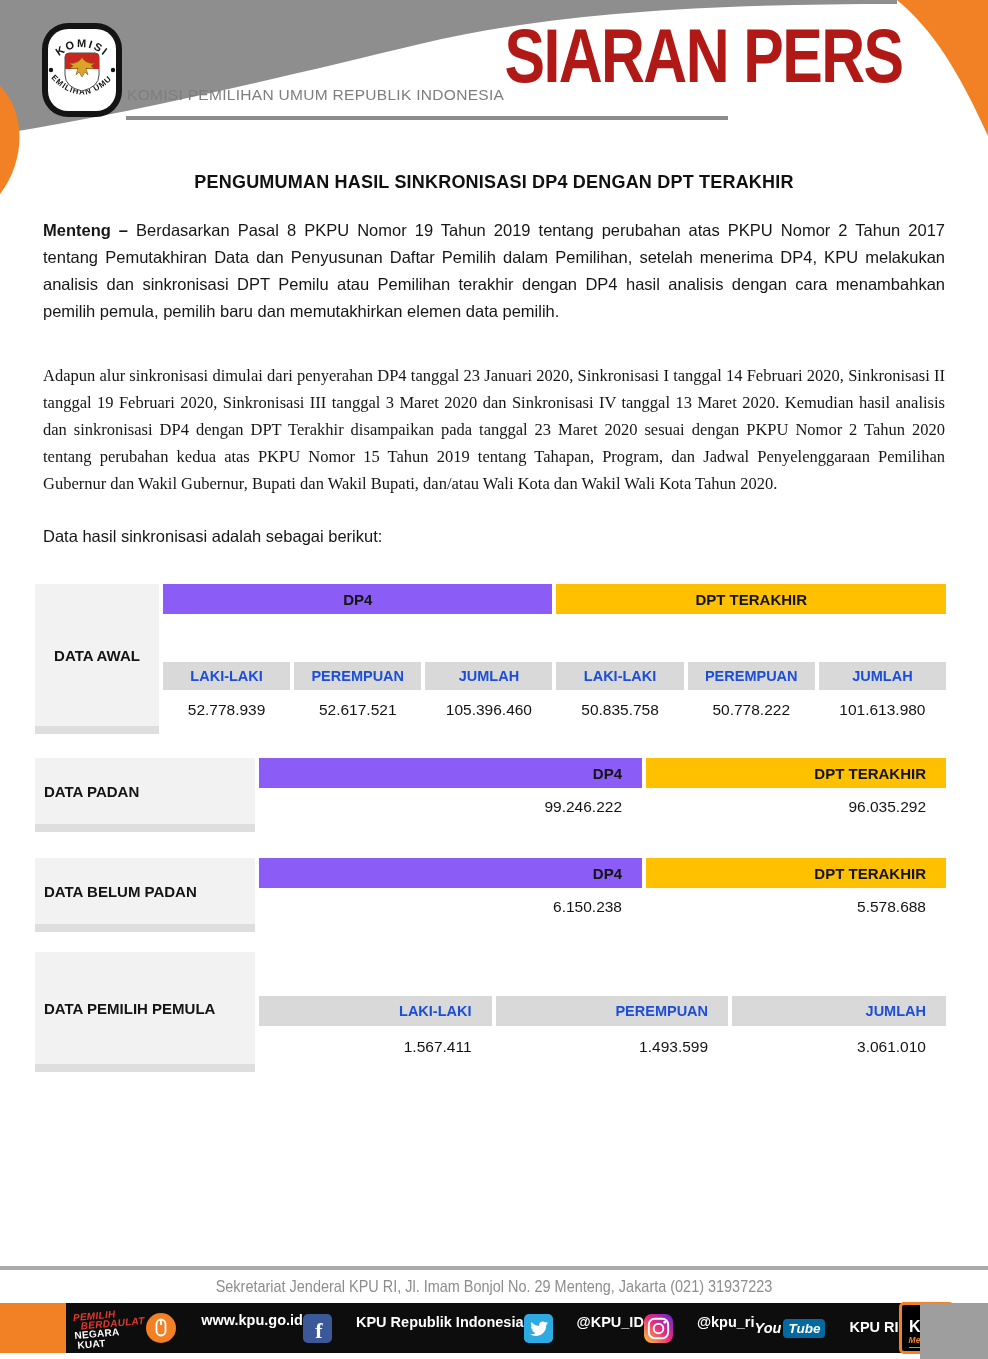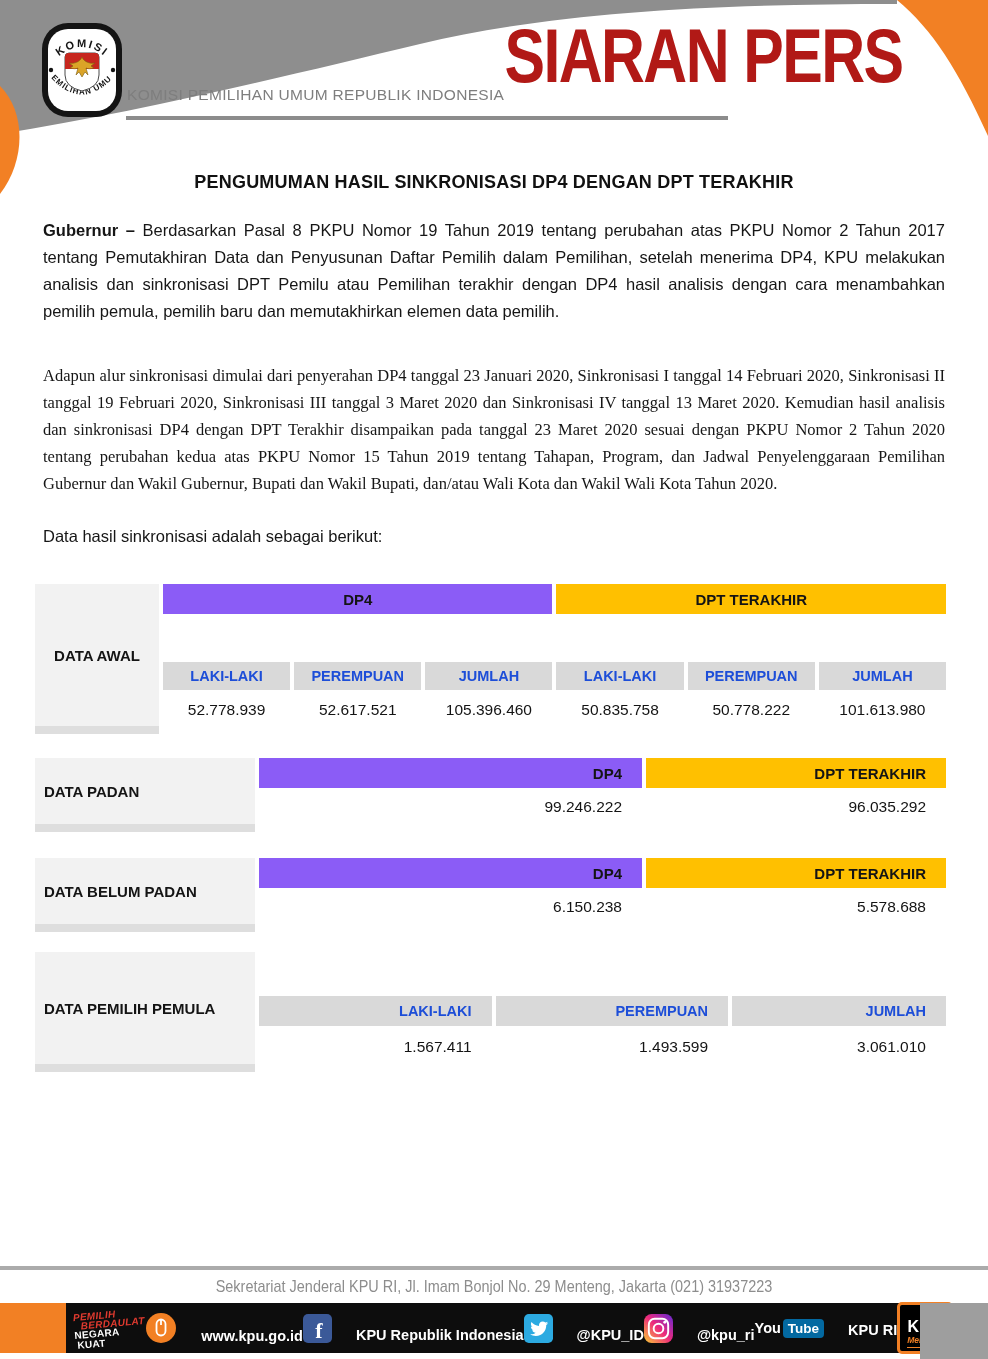--- a/index.html
+++ b/index.html
@@ -72,36 +72,36 @@
     position:absolute;left:0;top:1277px;width:988px;text-align:center;
     font-size:17px;color:#8d8d8d;transform:scaleX(.85);
   }
   .f-bar{position:absolute;left:0;top:1303px;width:988px;height:50px;display:flex;}
   .f-orange{width:66px;background:#f28024;}
   .f-black{
     width:854px;background:#0d0d0d;display:flex;align-items:center;
     justify-content:space-evenly;padding:0 8px;box-sizing:border-box;
   }
   .f-gray{width:68px;height:56px;background:#9e9e9e;}
-  .f-item{display:flex;align-items:flex-end;gap:24px;}
+  .f-item{display:flex;align-items:flex-start;gap:24px;}
   .f-label{color:#ffffff;font-weight:700;font-size:14.5px;white-space:nowrap;}
   .campaign{
     transform:rotate(-5deg);display:flex;flex-direction:column;line-height:.92;
     font-weight:800;font-size:10px;font-style:italic;letter-spacing:.3px;
   }
   .campaign .red{color:#e03a2f;}
   .campaign .white{color:#ffffff;font-style:normal;}
   .campaign .off1{margin-left:7px;}
   .campaign .off2{margin-left:2px;}
   .yt-you{color:#ffffff;font-weight:700;font-size:14.5px;}
   .yt-tube{
     background:#0369a1;color:#ffffff;font-weight:700;font-size:13.5px;
     border-radius:4px;padding:2px 5px;margin-left:2px;
   }
-  .yt-wrap{display:flex;align-items:center;}
+  .yt-wrap{display:flex;align-items:center;font-style:italic;}
   .melayani{
     border:3px solid #f28024;border-radius:5px;background:#000;
     display:flex;flex-direction:column;align-items:center;padding:14px 7px 3px;
   }
   .m-kpu{color:#ffffff;font-weight:800;font-size:16px;letter-spacing:.5px;line-height:1;}
   .m-txt{
     color:#f28024;font-size:8.5px;font-style:italic;font-weight:700;
     border-bottom:1px solid #f28024;line-height:1.3;
   }
 </style>
@@ -140,21 +140,21 @@
     </svg>
   </div>
 
   <div class="agency">KOMISI PEMILIHAN UMUM REPUBLIK INDONESIA</div>
   <div class="agency-rule"></div>
   <div class="siaran">SIARAN PERS</div>
 
   <div class="content">
     <h1 class="doc-title">PENGUMUMAN HASIL SINKRONISASI DP4 DENGAN DPT TERAKHIR</h1>
 
-    <p class="para"><strong>Gubernur –</strong>
+    <p class="para"><strong>Menteng –</strong>
       <span>Berdasarkan Pasal 8 PKPU Nomor 19 Tahun 2019 tentang perubahan atas PKPU Nomor 2 Tahun 2017 tentang Pemutakhiran Data dan Penyusunan Daftar Pemilih dalam Pemilihan, setelah menerima DP4, KPU melakukan analisis dan sinkronisasi DPT Pemilu atau Pemilihan terakhir dengan DP4 hasil analisis dengan cara menambahkan pemilih pemula, pemilih baru dan memutakhirkan elemen data pemilih.</span></p>
 
     <p class="para second">Adapun alur sinkronisasi dimulai dari penyerahan DP4 tanggal 23 Januari 2020, Sinkronisasi I tanggal 14 Februari 2020, Sinkronisasi II tanggal 19 Februari 2020, Sinkronisasi III tanggal 3 Maret 2020 dan Sinkronisasi IV tanggal 13 Maret 2020. Kemudian hasil analisis dan sinkronisasi DP4 dengan DPT Terakhir disampaikan pada tanggal 23 Maret 2020 sesuai dengan PKPU Nomor 2 Tahun 2020 tentang perubahan kedua atas PKPU Nomor 15 Tahun 2019 tentang Tahapan, Program, dan Jadwal Penyelenggaraan Pemilihan Gubernur dan Wakil Gubernur, Bupati dan Wakil Bupati, dan/atau Wali Kota dan Wakil Wali Kota Tahun 2020.</p>
 
     <p class="intro">Data hasil sinkronisasi adalah sebagai berikut:</p>
 
     <div class="tbl t1">
       <div class="cell lblcell lbl-center">DATA AWAL</div>
       <div class="cell grp cyan c span3a">DP4</div>
       <div class="cell grp gold c span3b">DPT TERAKHIR</div>

